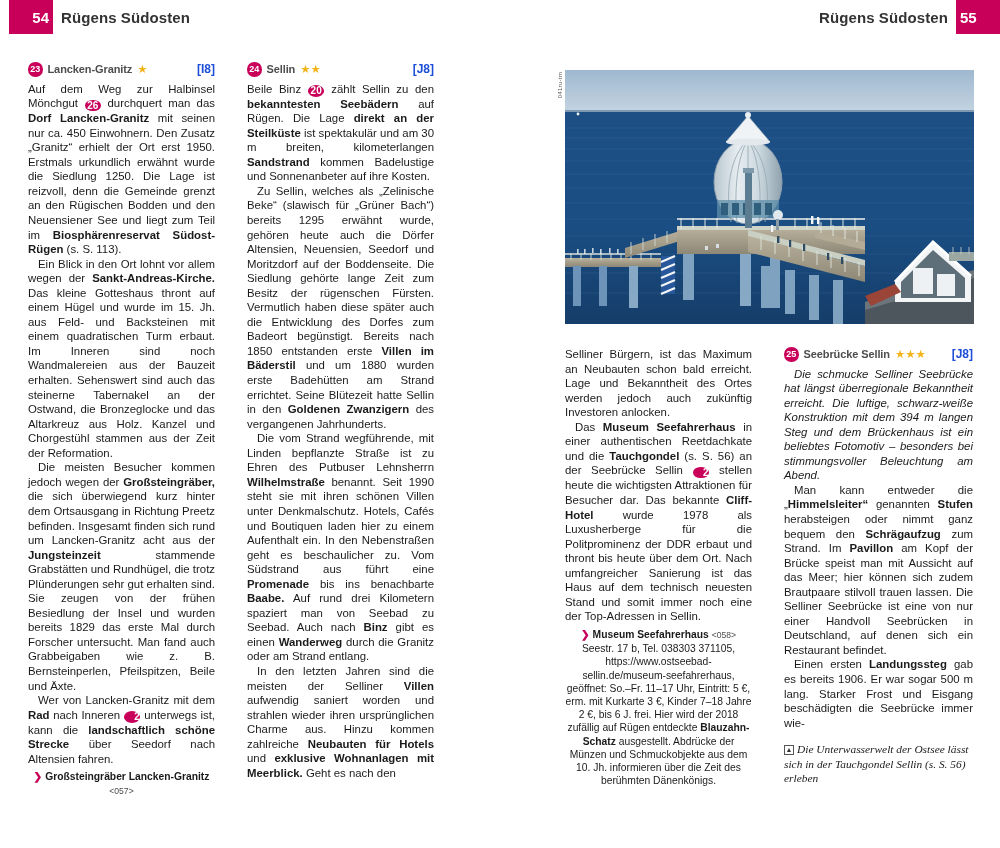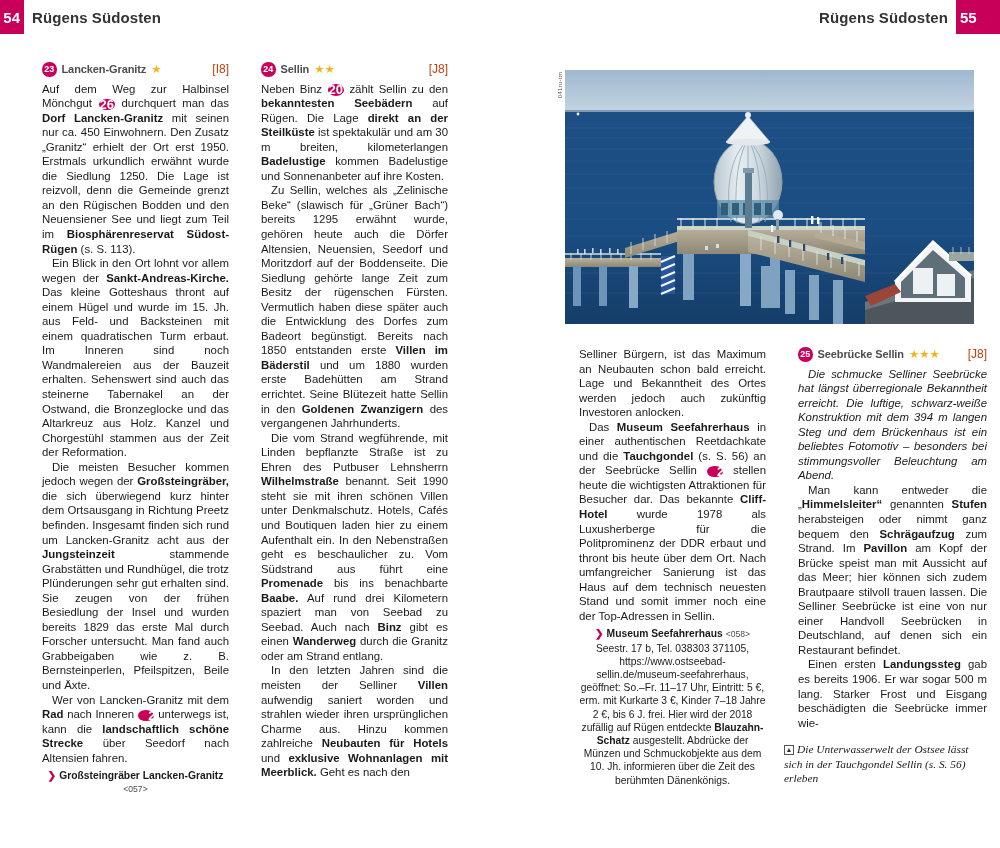--- a/index.html
+++ b/index.html
@@ -15,73 +15,73 @@
   
   .rh{position:absolute;top:0;height:34px;}
   .rh-left{left:0;}
   .rh-right{right:0;}
   .rh-tab{
     background:#c8005a;color:#fff;
     font-weight:bold;font-size:15px;
     display:flex;align-items:center;justify-content:center;
     height:34px;
   }
-  .rh-left .rh-tab{width:24px;padding-right:4px;box-sizing:border-box;justify-content:flex-end;}
+  .rh-left .rh-tab{width:44px;padding-right:4px;box-sizing:border-box;justify-content:flex-end;margin-left:9px;}
   .rh-right .rh-tab{width:44px;padding-left:4px;box-sizing:border-box;justify-content:flex-start;}
   .rh-title{
     font-size:15px;color:#333;letter-spacing:.1px;
     display:flex;align-items:center;height:34px;font-weight:bold;
   }
   .rh-left{display:flex;align-items:center;}
   .rh-right{display:flex;align-items:center;}
   .rh-left .rh-title{margin-left:8px;}
   .rh-right .rh-title{margin-right:8px;}
 
   
   .col{
     position:absolute;
     font-size:11.4px;
     line-height:14.55px;
     color:#1a1a1a;
     text-align:justify;
-    -webkit-hyphens:none;hyphens:none;margin-left:14px;
+    -webkit-hyphens:none;hyphens:none;
   }
   .col p{margin:0;}
   .col p.indent{text-indent:10px;}
   b,strong{font-weight:bold;}
 
   
   .sec-head{
     display:flex;align-items:center;
     margin-bottom:5px;
     white-space:nowrap;
   }
   .sec-head .badge{flex:0 0 auto;}
   .sec-head .sec-title{
     font-size:11px;color:#4d4d4d;font-weight:bold;
     margin-left:5px;letter-spacing:-0.1px;
   }
   .sec-head .stars{margin-left:5px;color:#f2b419;font-size:11.5px;letter-spacing:0px;}
   .sec-head .grid-ref{
-    margin-left:auto;font-size:12px;color:#c2410c;font-weight:normal;
+    margin-left:auto;font-size:12px;color:#1d4ed8;font-weight:bold;
   }
 
   
   .badge{
     display:inline-block;
     background:#c8005a;color:#fff;
     border-radius:50%;
     width:13.5px;height:13.5px;line-height:13.6px;
     font-size:8.4px;font-weight:bold;
     text-align:center;
     vertical-align:-2px;
     font-family:"Liberation Sans",sans-serif;
   }
   .badge.inline{
-    width:16px;height:11.6px;line-height:11.7px;font-size:13px;
+    width:16px;height:11.6px;line-height:11.7px;font-size:10px;
     vertical-align:-1.5px;margin:0 .5px;
   }
   .sec-head .badge{width:14.5px;height:14.5px;line-height:14.6px;font-size:9px;}
 
   
   .entry{
     margin-top:4px;
     font-size:10.3px;
     line-height:13.2px;
     text-align:center;
@@ -158,21 +158,21 @@
 
   <div class="col" style="left:247px;top:62px;width:187px;">
 
     <div class="sec-head">
       <span class="badge">24</span>
       <span class="sec-title">Sellin</span>
       <span class="stars">★★</span>
       <span class="grid-ref">[J8]</span>
     </div>
 
-    <p><span>Neben Binz </span><span class="badge inline">20</span><span> zählt Sellin zu den </span><b>bekanntesten Seebädern</b><span> auf Rügen. Die Lage </span><b>direkt an der Steilküste</b><span> ist spektakulär und am 30 m breiten, kilometerlangen </span><b>Badelustige</b><span> kommen Badelustige und Sonnenanbeter auf ihre Kosten.</span></p>
+    <p><span>Beile Binz </span><span class="badge inline">20</span><span> zählt Sellin zu den </span><b>bekanntesten Seebädern</b><span> auf Rügen. Die Lage </span><b>direkt an der Steilküste</b><span> ist spektakulär und am 30 m breiten, kilometerlangen </span><b>Sandstrand</b><span> kommen Badelustige und Sonnenanbeter auf ihre Kosten.</span></p>
 
     <p class="indent"><span>Zu Sellin, welches als „Zelinische Beke“ (slawisch für „Grüner Bach“) bereits 1295 erwähnt wurde, gehören heute auch die Dörfer Altensien, Neuensien, Seedorf und Moritzdorf auf der Boddenseite. Die Siedlung gehörte lange Zeit zum Besitz der rügenschen Fürsten. Vermutlich haben diese später auch die Entwicklung des Dorfes zum Badeort begünstigt. Bereits nach 1850 entstanden erste </span><b>Villen im Bäderstil</b><span> und um 1880 wurden erste Badehütten am Strand errichtet. Seine Blütezeit hatte Sellin in den </span><b>Goldenen Zwanzigern</b><span> des vergangenen Jahrhunderts.</span></p>
 
     <p class="indent"><span>Die vom Strand wegführende, mit Linden bepflanzte Straße ist zu Ehren des Putbuser Lehnsherrn </span><b>Wilhelmstraße</b><span> benannt. Seit 1990 steht sie mit ihren schönen Villen unter Denkmalschutz. Hotels, Cafés und Boutiquen laden hier zu einem Aufenthalt ein. In den Nebenstraßen geht es beschaulicher zu. Vom Südstrand aus führt eine </span><b>Promenade</b><span> bis ins benachbarte </span><b>Baabe.</b><span> Auf rund drei Kilometern spaziert man von Seebad zu Seebad. Auch nach </span><b>Binz</b><span> gibt es einen </span><b>Wanderweg</b><span> durch die Granitz oder am Strand entlang.</span></p>
 
     <p class="indent"><span>In den letzten Jahren sind die meisten der Selliner </span><b>Villen</b><span> aufwendig saniert worden und strahlen wieder ihren ursprünglichen Charme aus. Hinzu kommen zahlreiche </span><b>Neubauten für Hotels</b><span> und </span><b>exklusive Wohnanlagen mit Meerblick.</b><span> Geht es nach den</span></p>
   </div>
 
   <div class="photo-wrap" style="left:565px;top:70px;width:409px;height:254px;">
     <div class="credit">041ru-tm</div>

